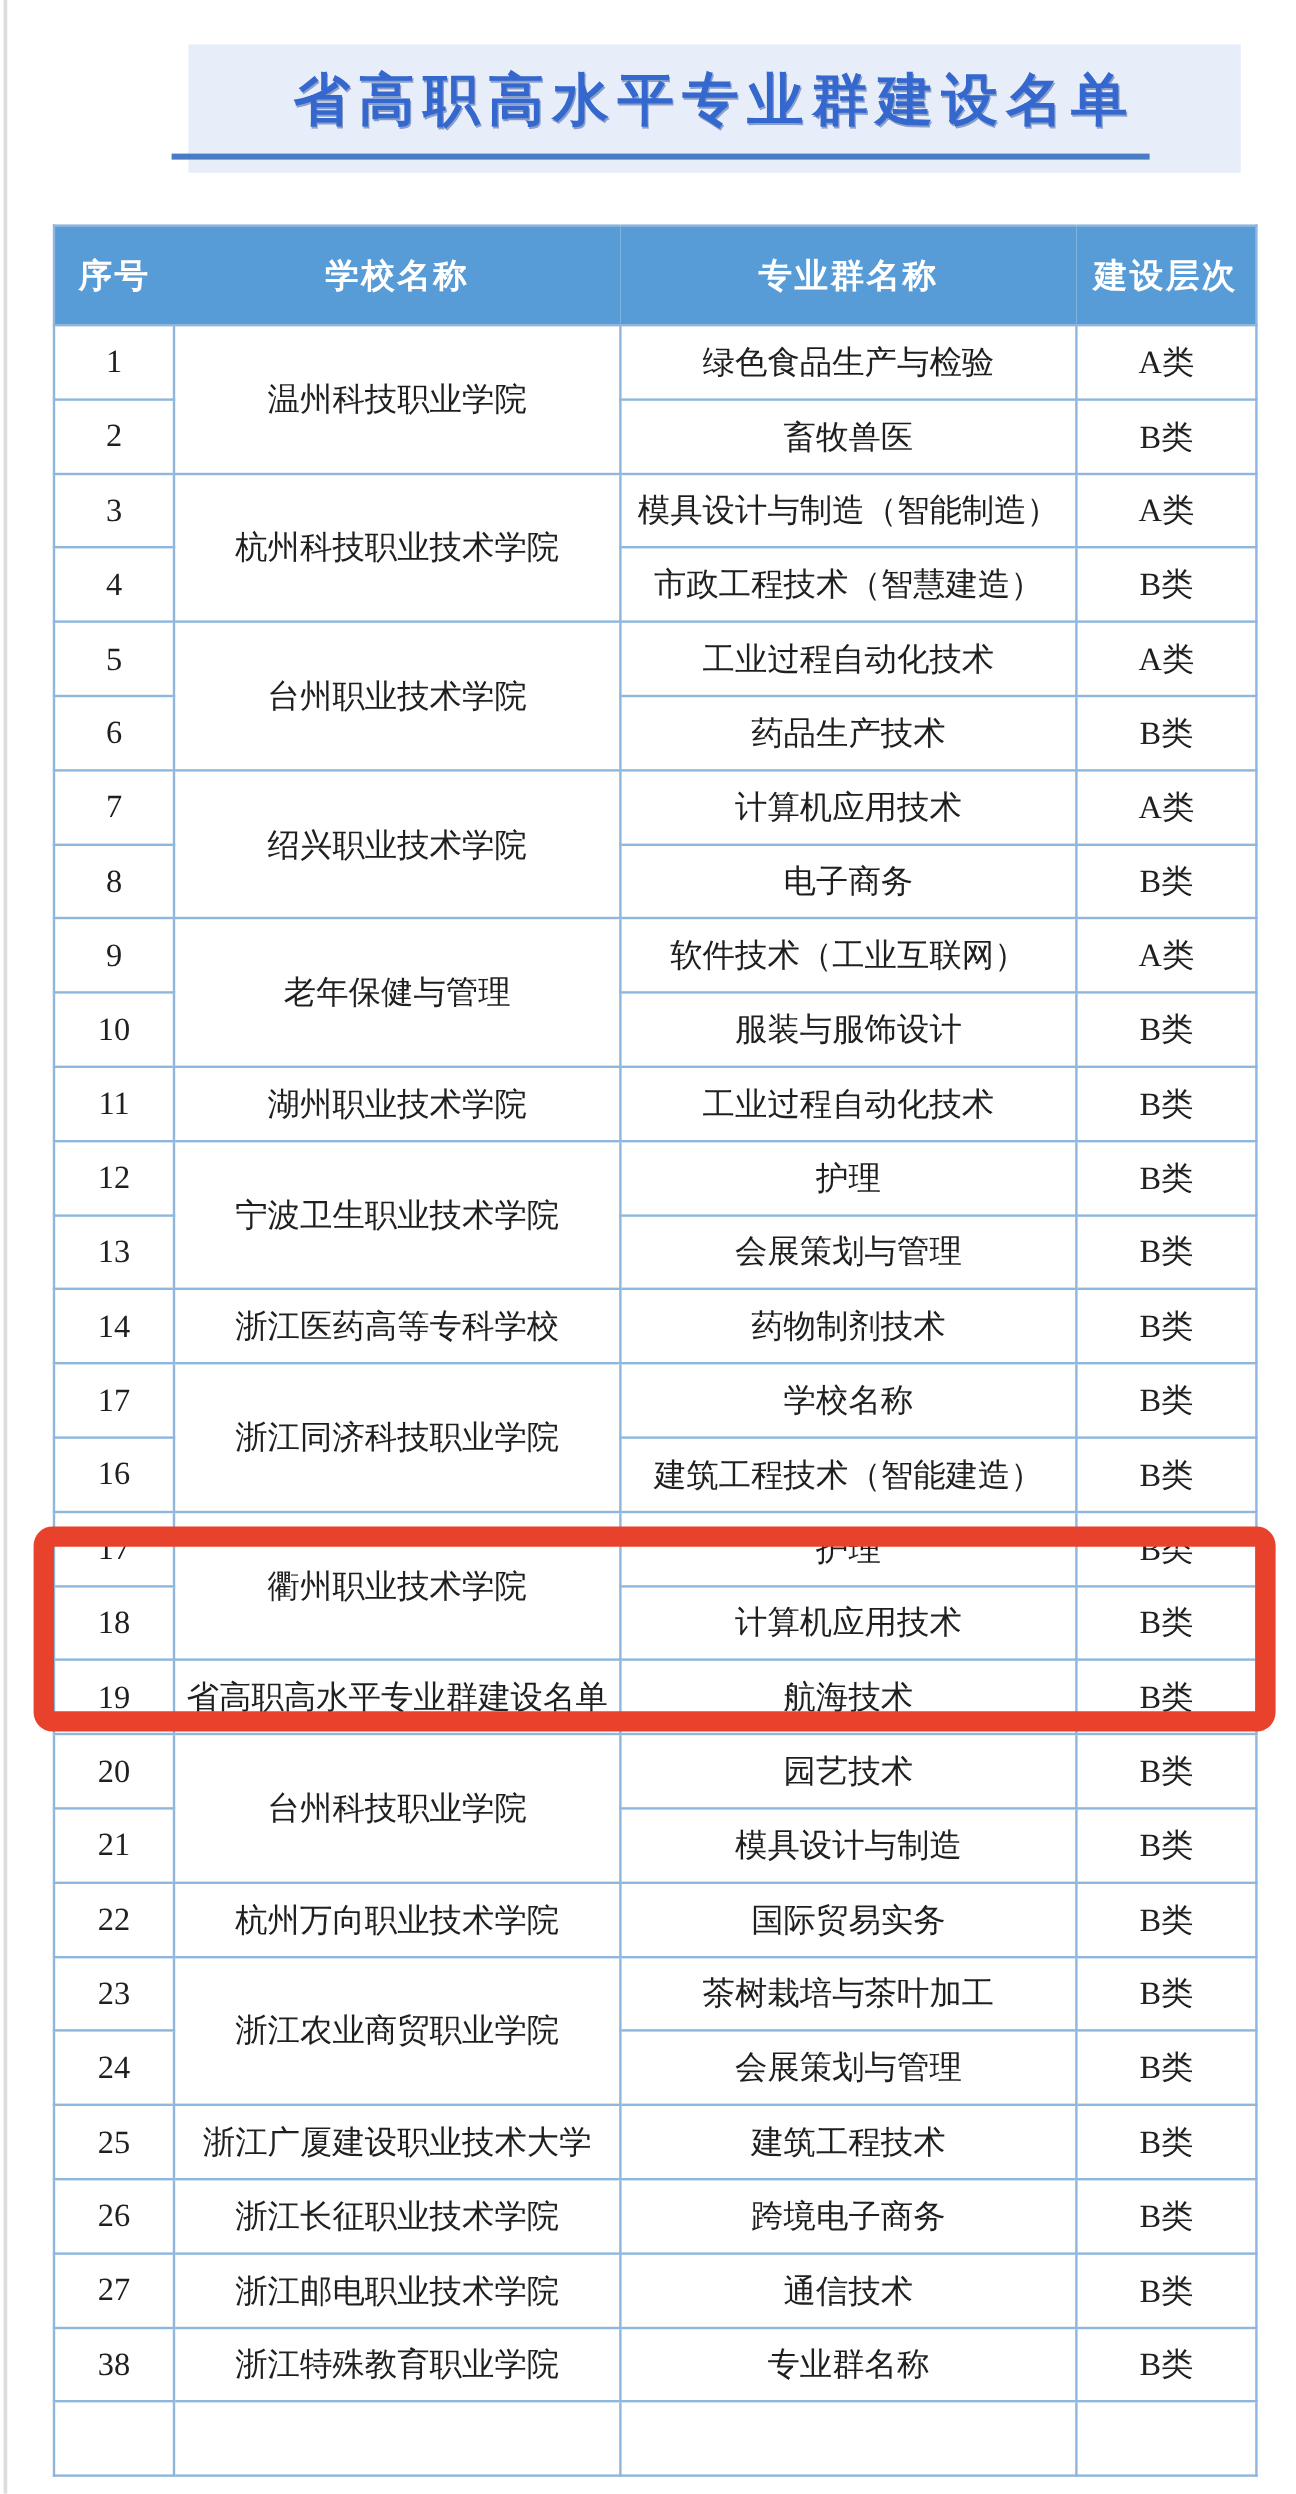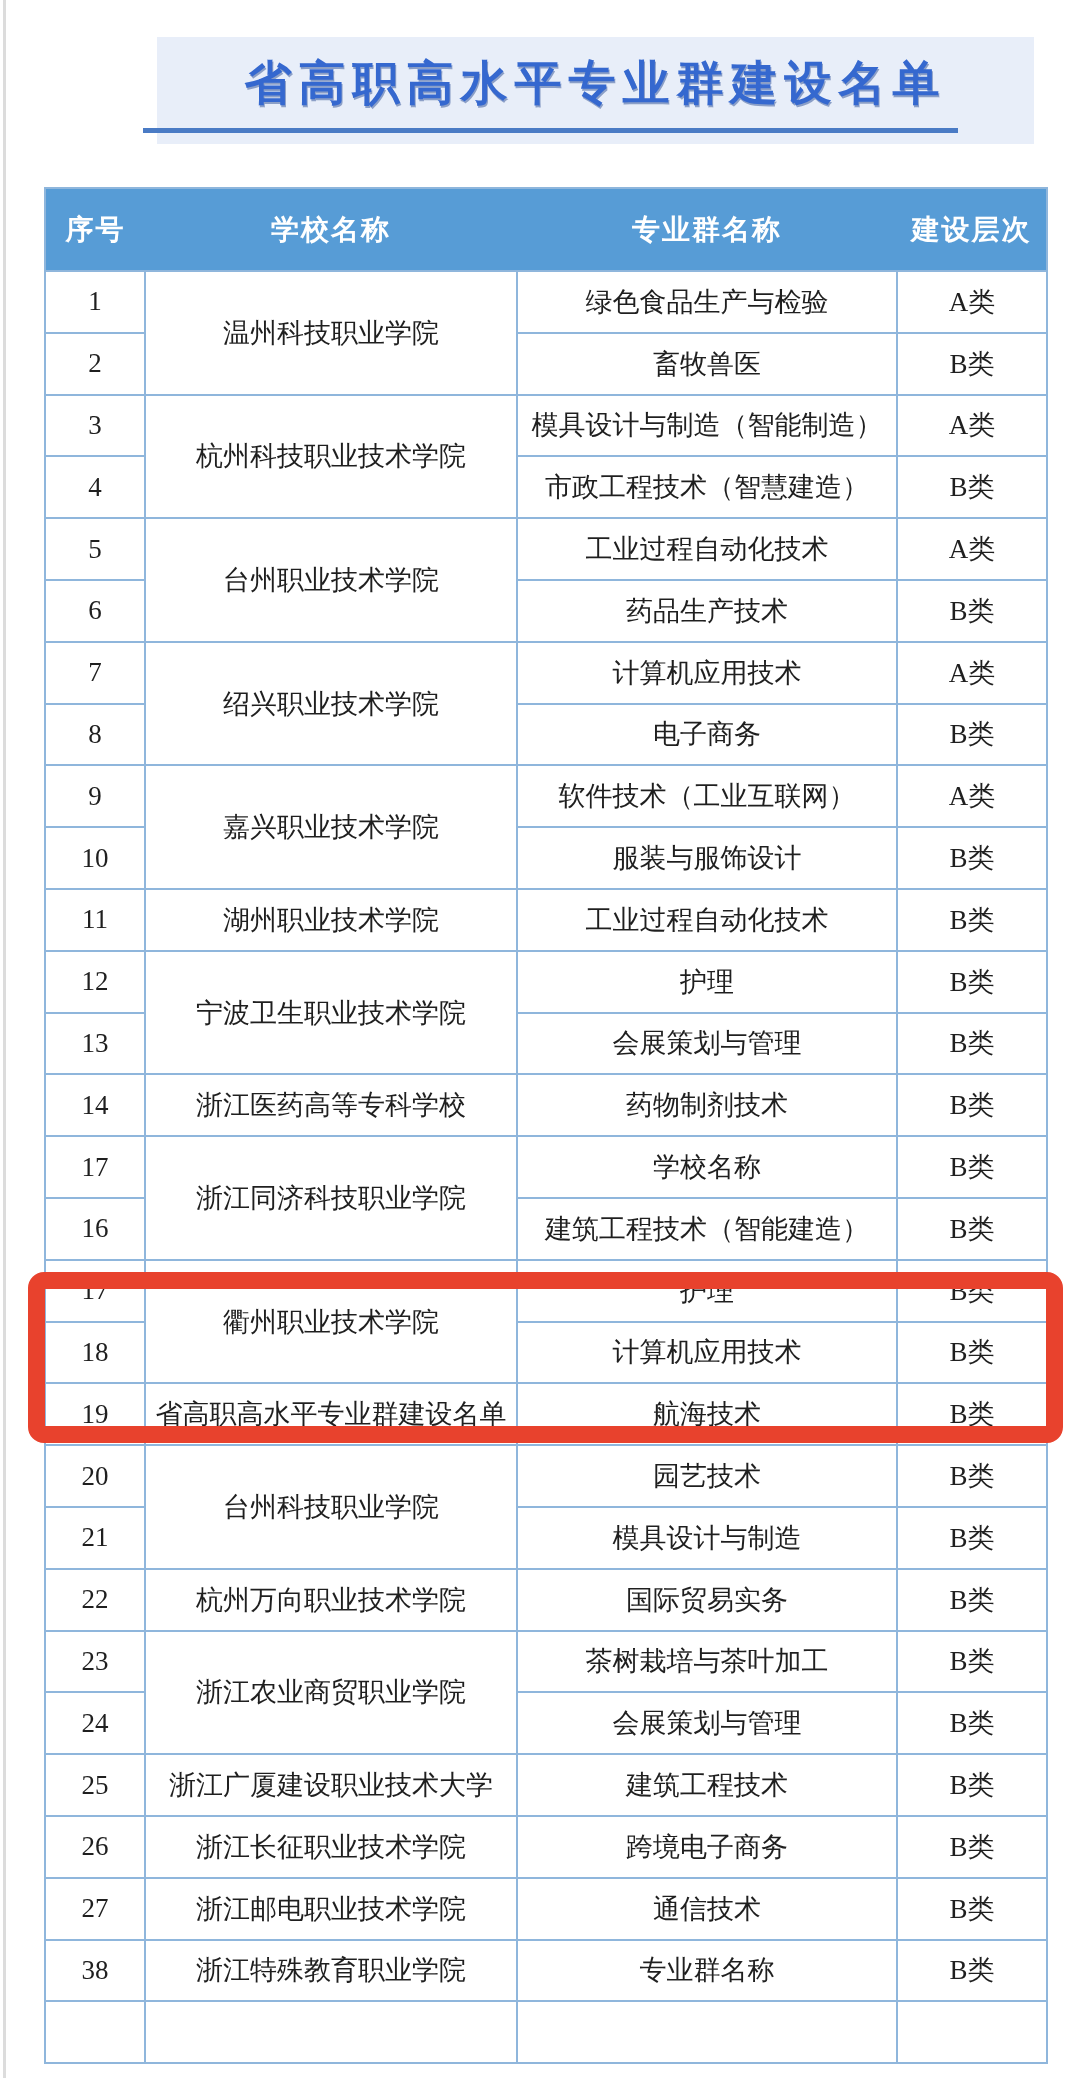--- a/index.html
+++ b/index.html
@@ -134,21 +134,21 @@
         <td>计算机应用技术</td>
         <td>A类</td>
       </tr>
       <tr>
         <td>8</td>
         <td>电子商务</td>
         <td>B类</td>
       </tr>
       <tr>
         <td>9</td>
-        <td rowspan="2">嘉兴职业技术学院</td>
+        <td rowspan="2">老年保健与管理</td>
         <td>软件技术（工业互联网）</td>
         <td>A类</td>
       </tr>
       <tr>
         <td>10</td>
         <td>服装与服饰设计</td>
         <td>B类</td>
       </tr>
       <tr>
         <td>11</td>

